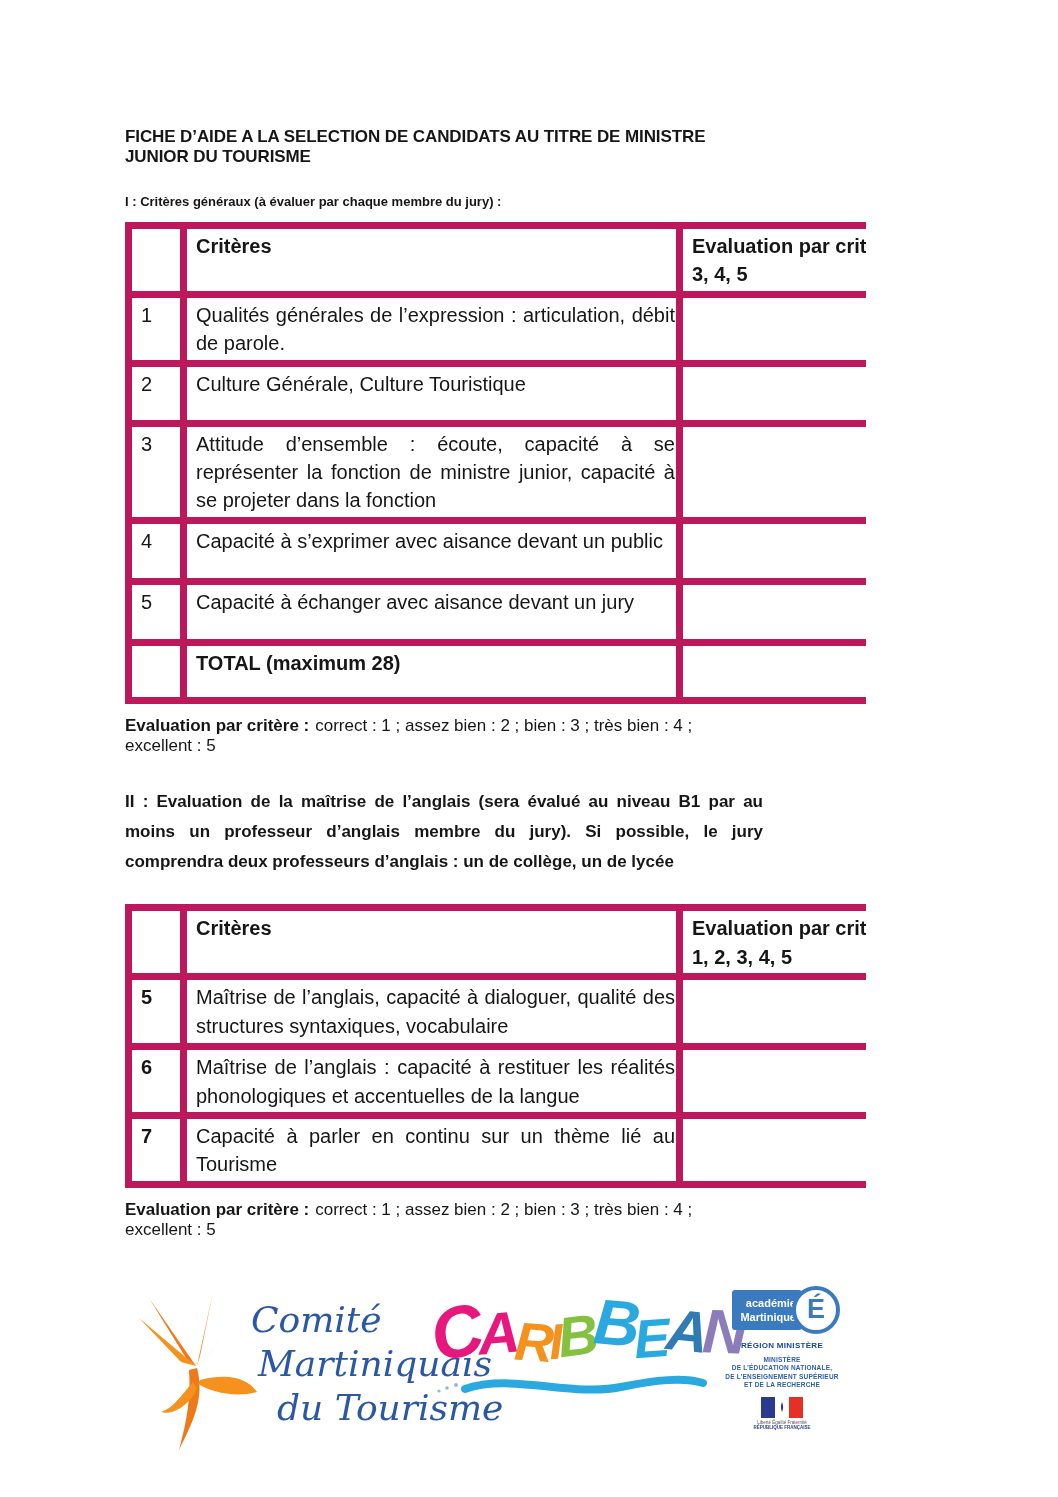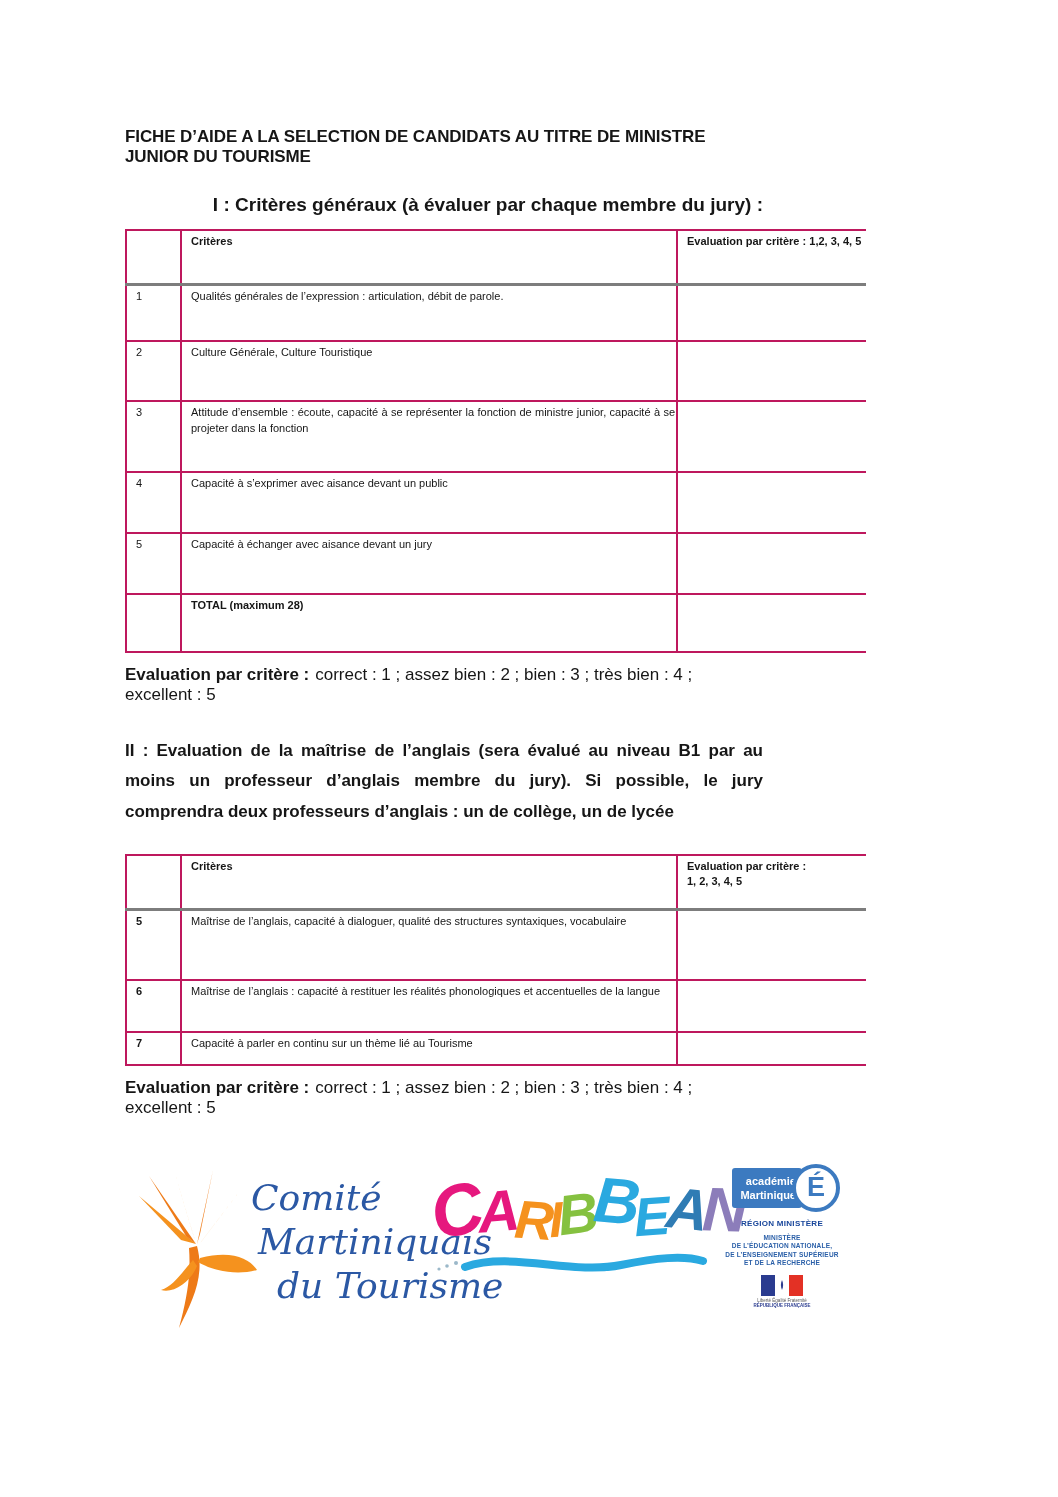--- a/index.html
+++ b/index.html
@@ -19,36 +19,36 @@
     font-size:17px; font-weight:bold; letter-spacing:-0.1px;
   }
   .candidate-line {
     margin:0 0 25px 0;
     font-size:17px; font-weight:bold; letter-spacing:-0.1px;
     white-space:nowrap;
   }
   .candidate-line .dots { font-weight:bold; letter-spacing:0.5px; }
   .section-heading {
     margin:0 0 13px 0;
-    font-size:19px; font-weight:bold;text-align:right;
+    font-size:13px; font-weight:bold;
   }
   .section2-heading {
     margin:31px 0 27px 0;
     font-size:17px; font-weight:bold;
     line-height:1.78;
     text-align:justify;
   }
   table.crit {
     width:830px; border-collapse:collapse; table-layout:fixed;
   }
   table.crit th, table.crit td {
-    border:2px solid #be185d;
+    border:7px solid #be185d;
     vertical-align:top;
     padding:3px 1px 2px 9px;
-    font-size:11px; line-height:1.42;
+    font-size:20px; line-height:1.42;
     box-sizing:border-box;
     overflow:hidden;
   }
   table.crit th { text-align:left; font-weight:bold; }
   table.crit thead th { border-bottom:3px solid #7d7d7d; }
   td.num, th.num { padding-left:11px; }
   td.crit-text { text-align:justify; }
   td.total-cell { font-weight:bold; }
   .num-bold { font-weight:bold; }
   

